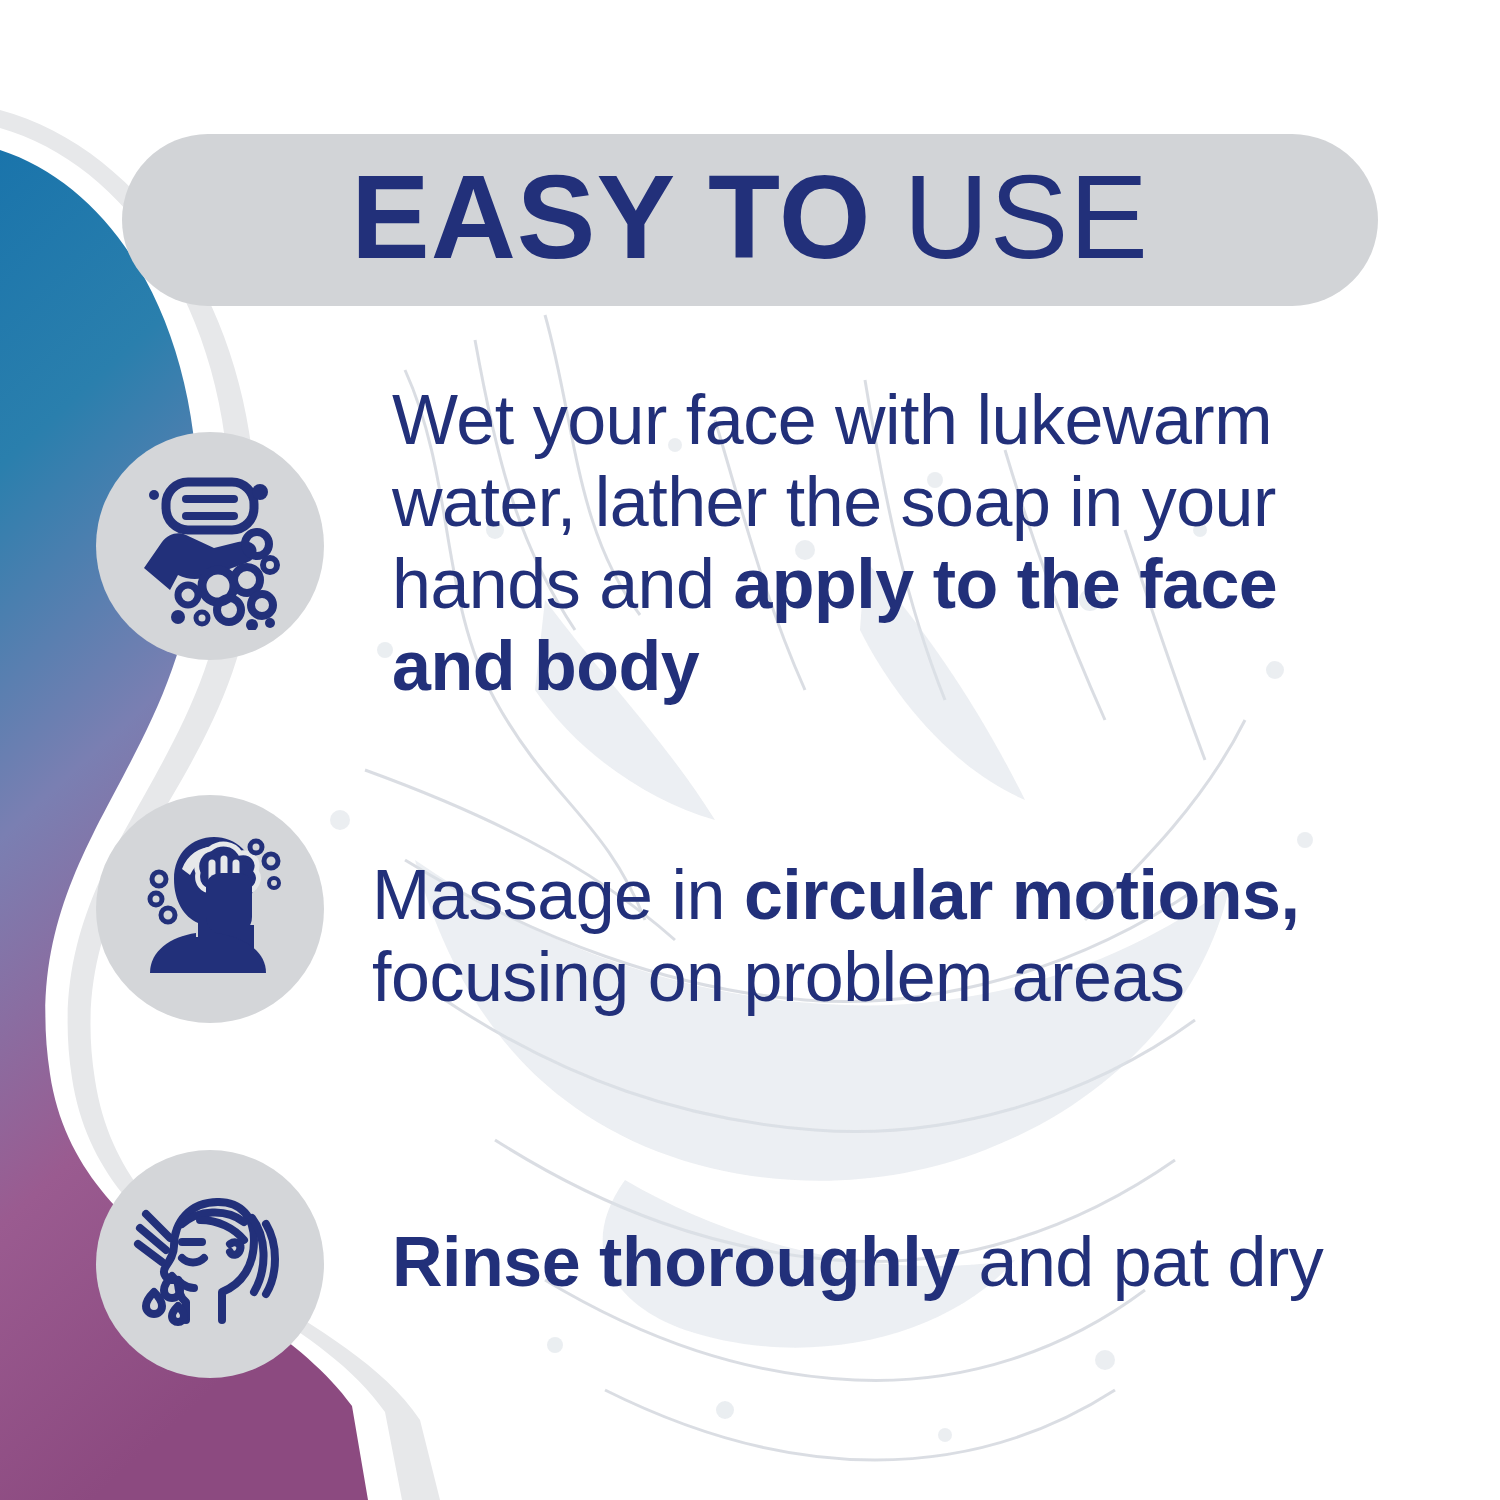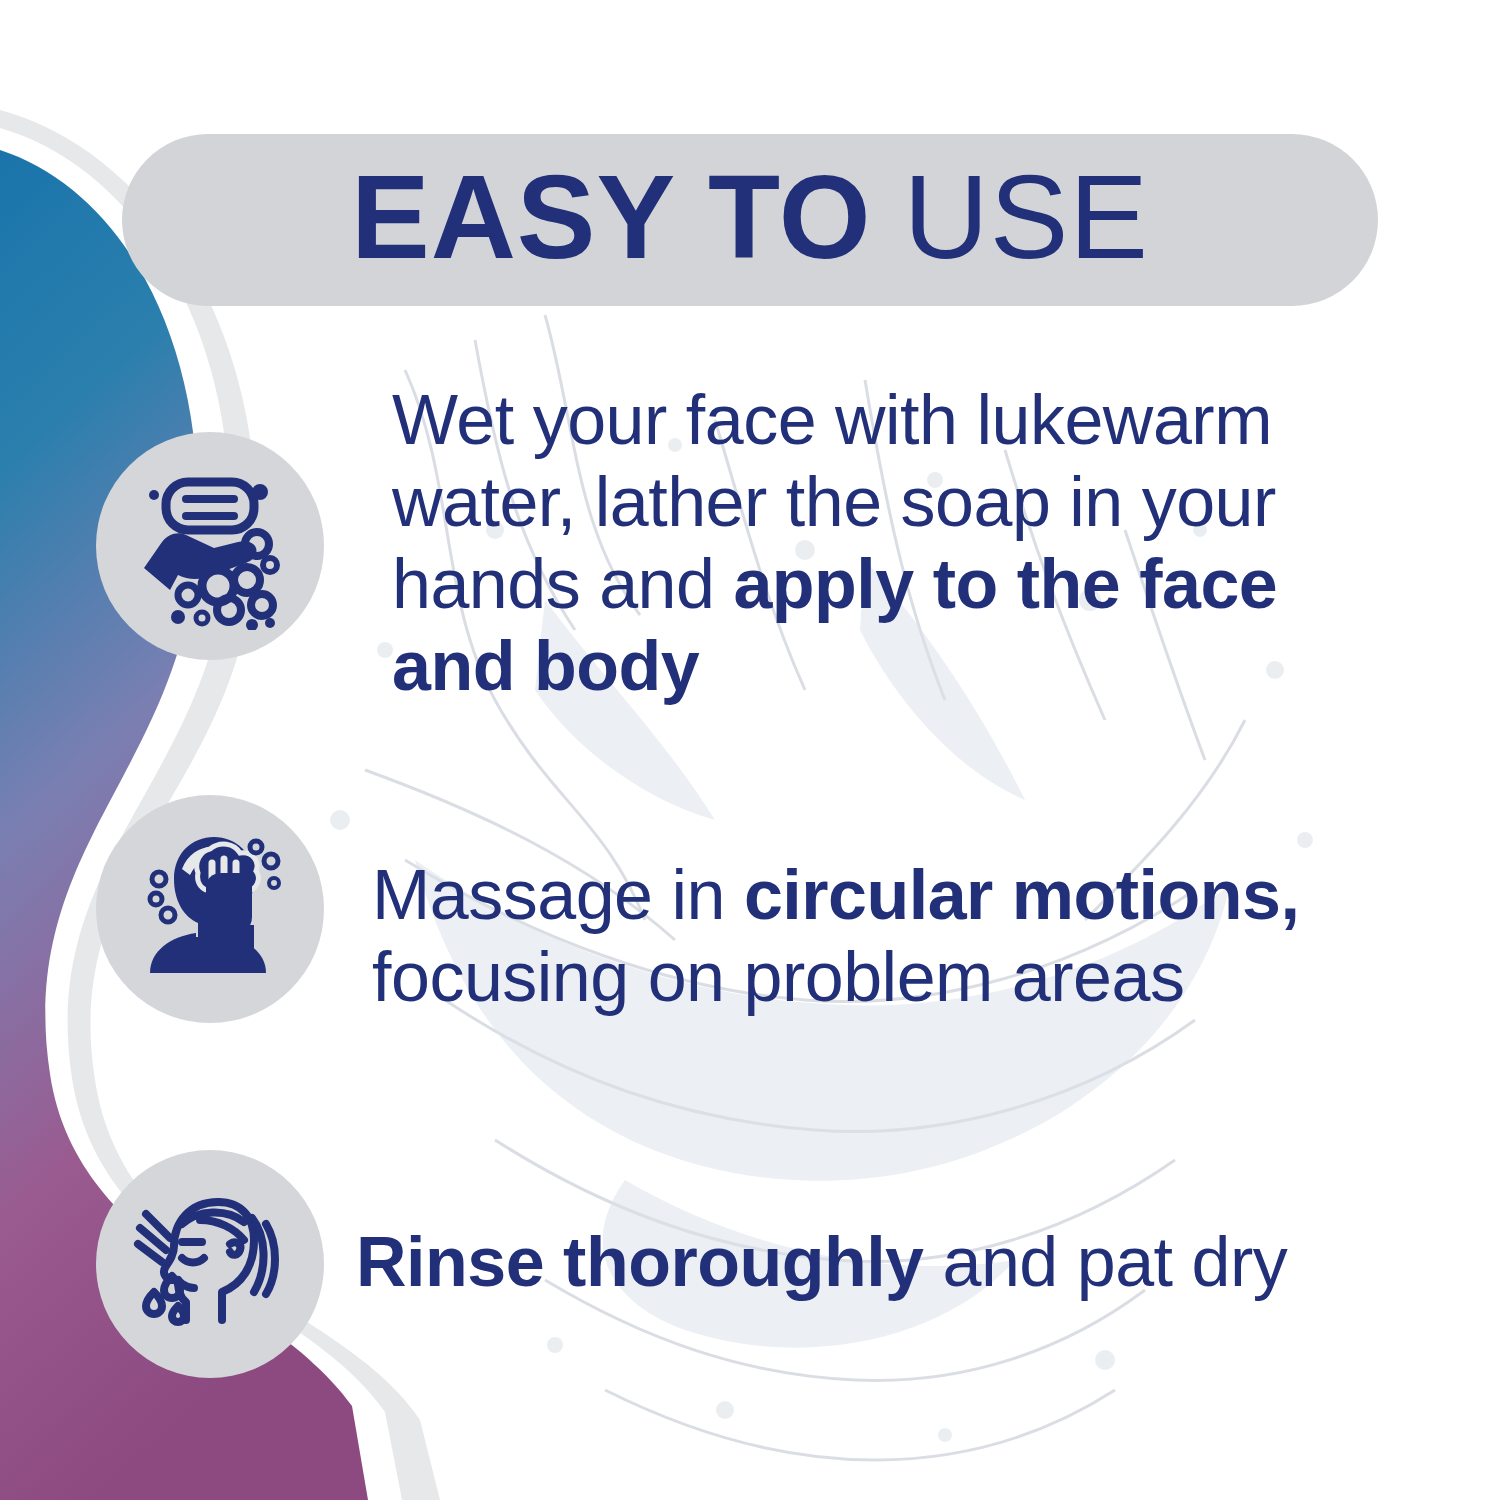--- a/index.html
+++ b/index.html
@@ -111,21 +111,21 @@
 
   .step-text {
     color: #22307a;
     font-size: 70px;
     line-height: 1.17;
     font-weight: 400;
     letter-spacing: -0.5px;
   }
   .step-1 .step-text { margin-left: 68px; margin-top: 8px; width: 1010px; }
   .step-2 .step-text { margin-left: 48px; margin-top: 60px; width: 1040px; }
-  .step-3 .step-text { margin-left: 32px; margin-top: 72px; width: 1070px; }
+  .step-3 .step-text { margin-left: 68px; margin-top: 72px; width: 1070px; }
 
   .step-text b {
     font-weight: 700;
   }
 </style>
 </head>
 <body>
 
 <div id="stage">
 

